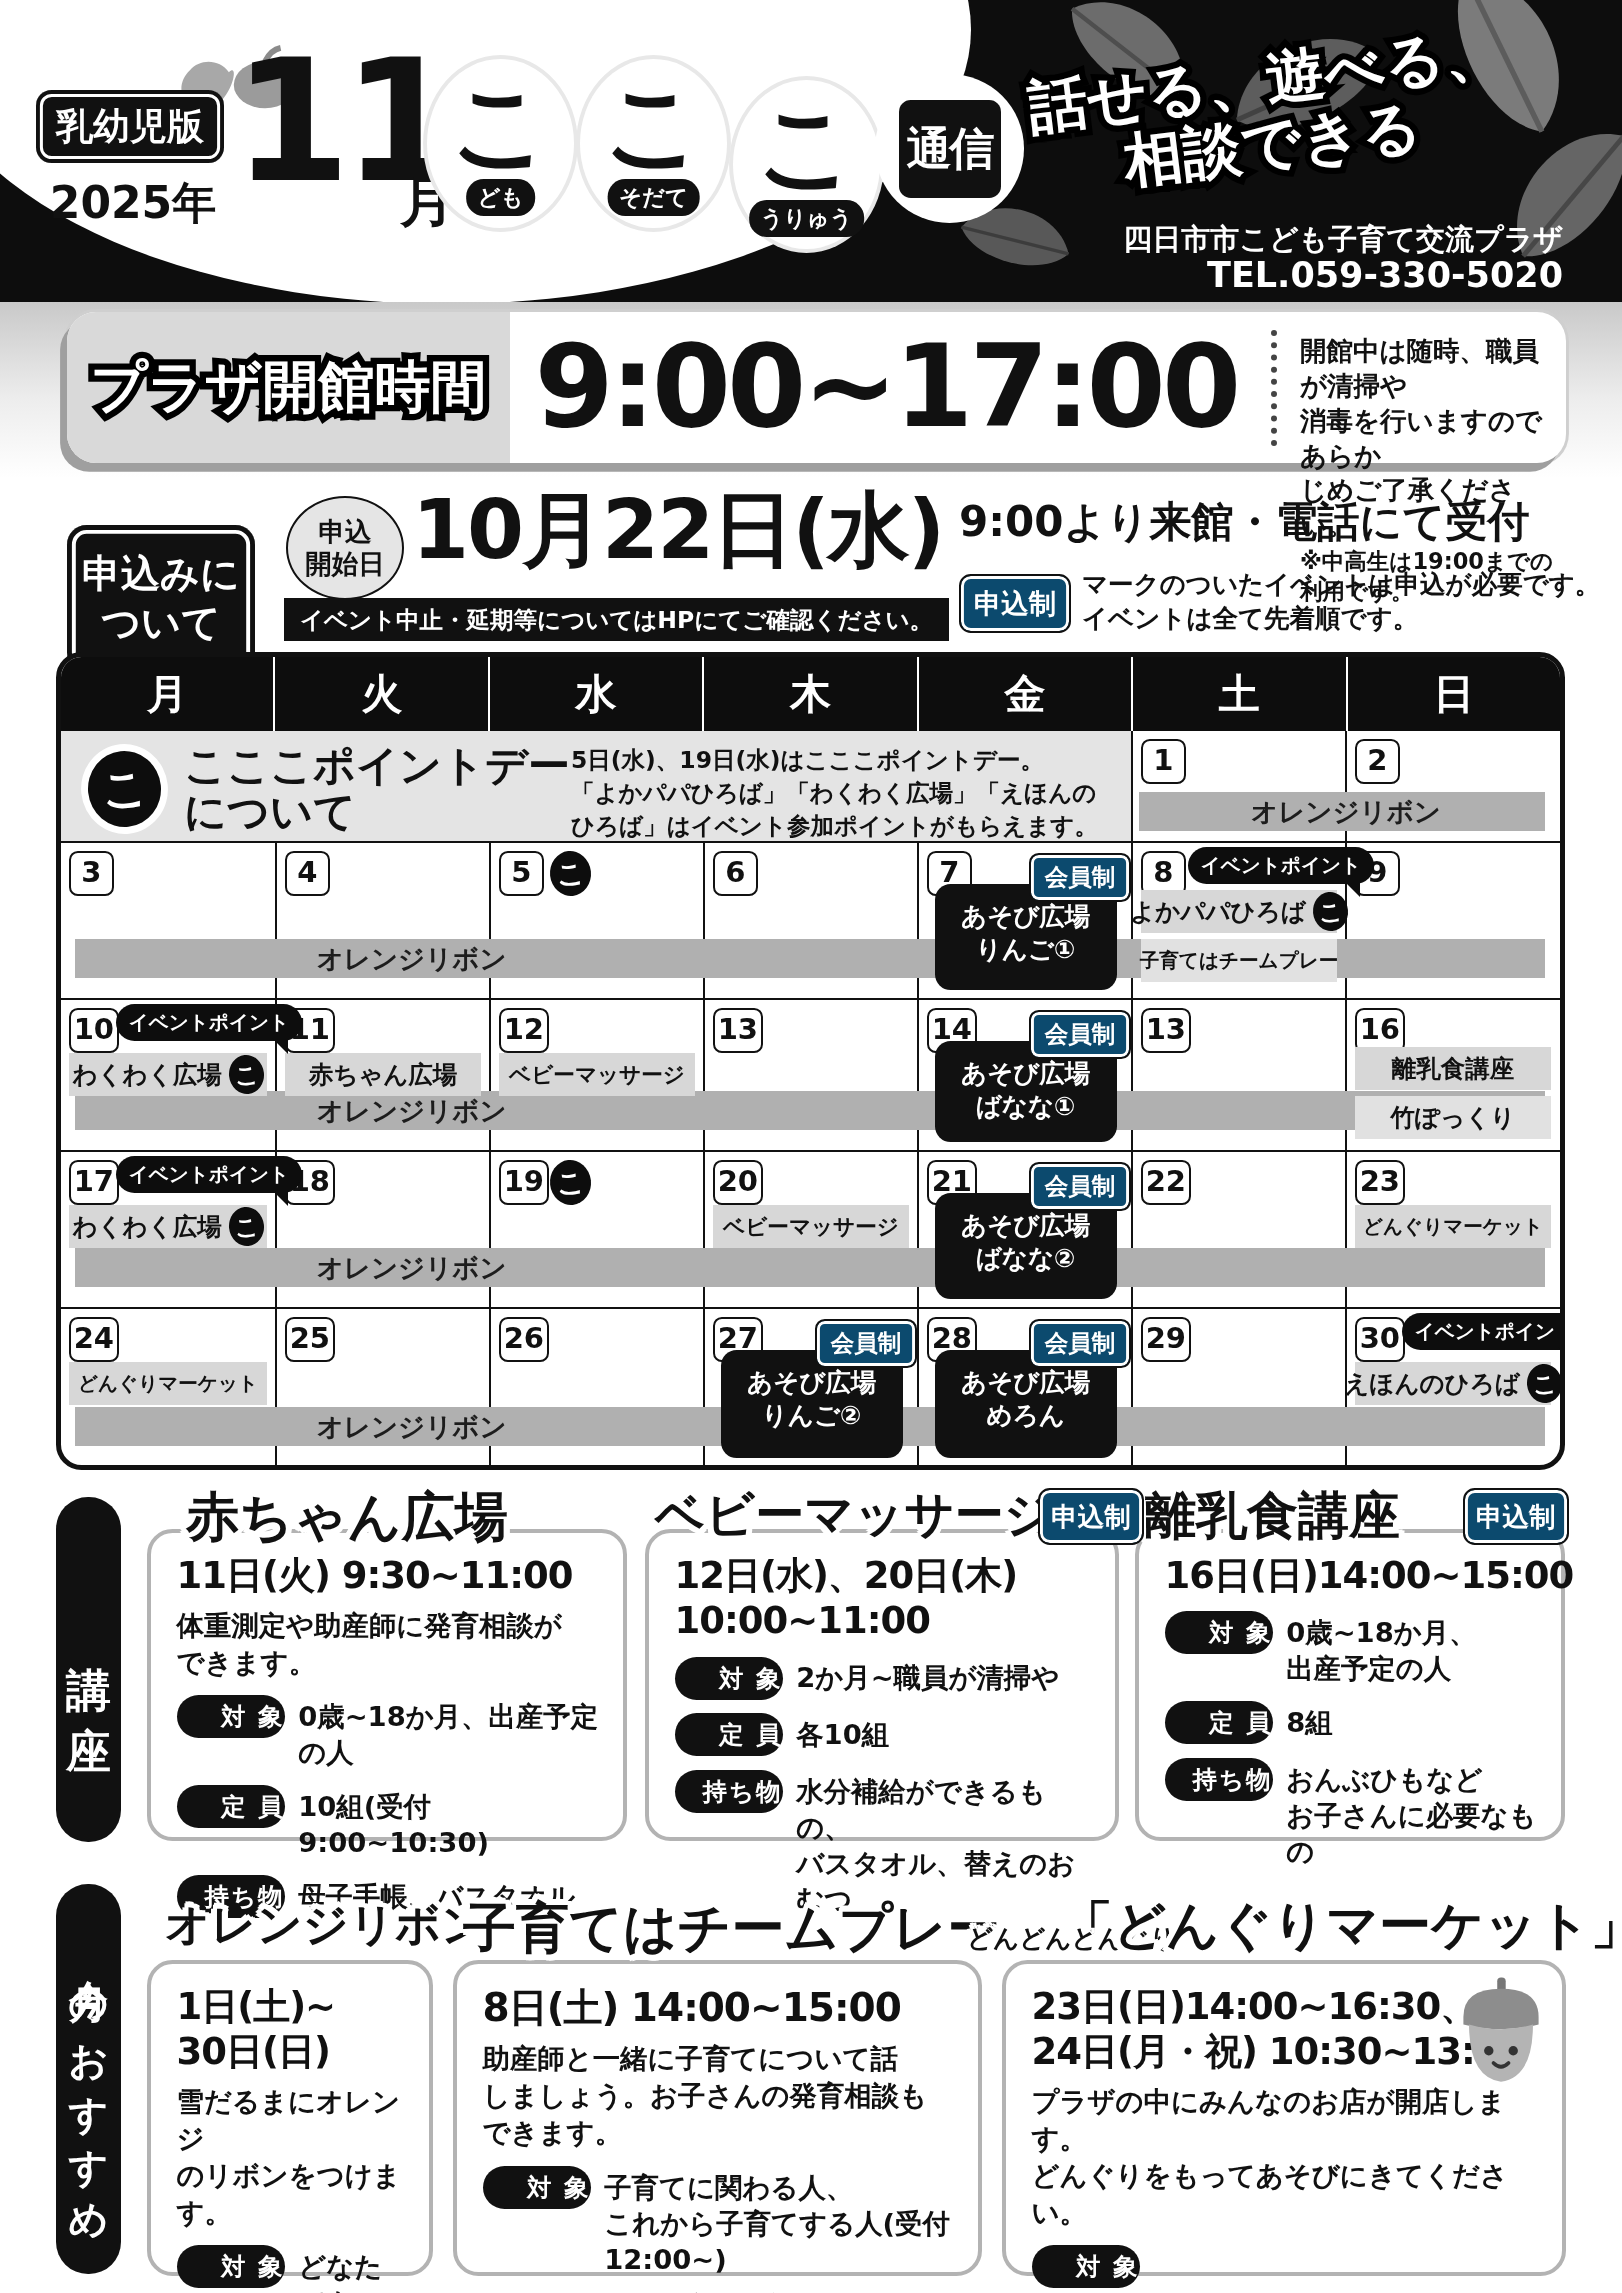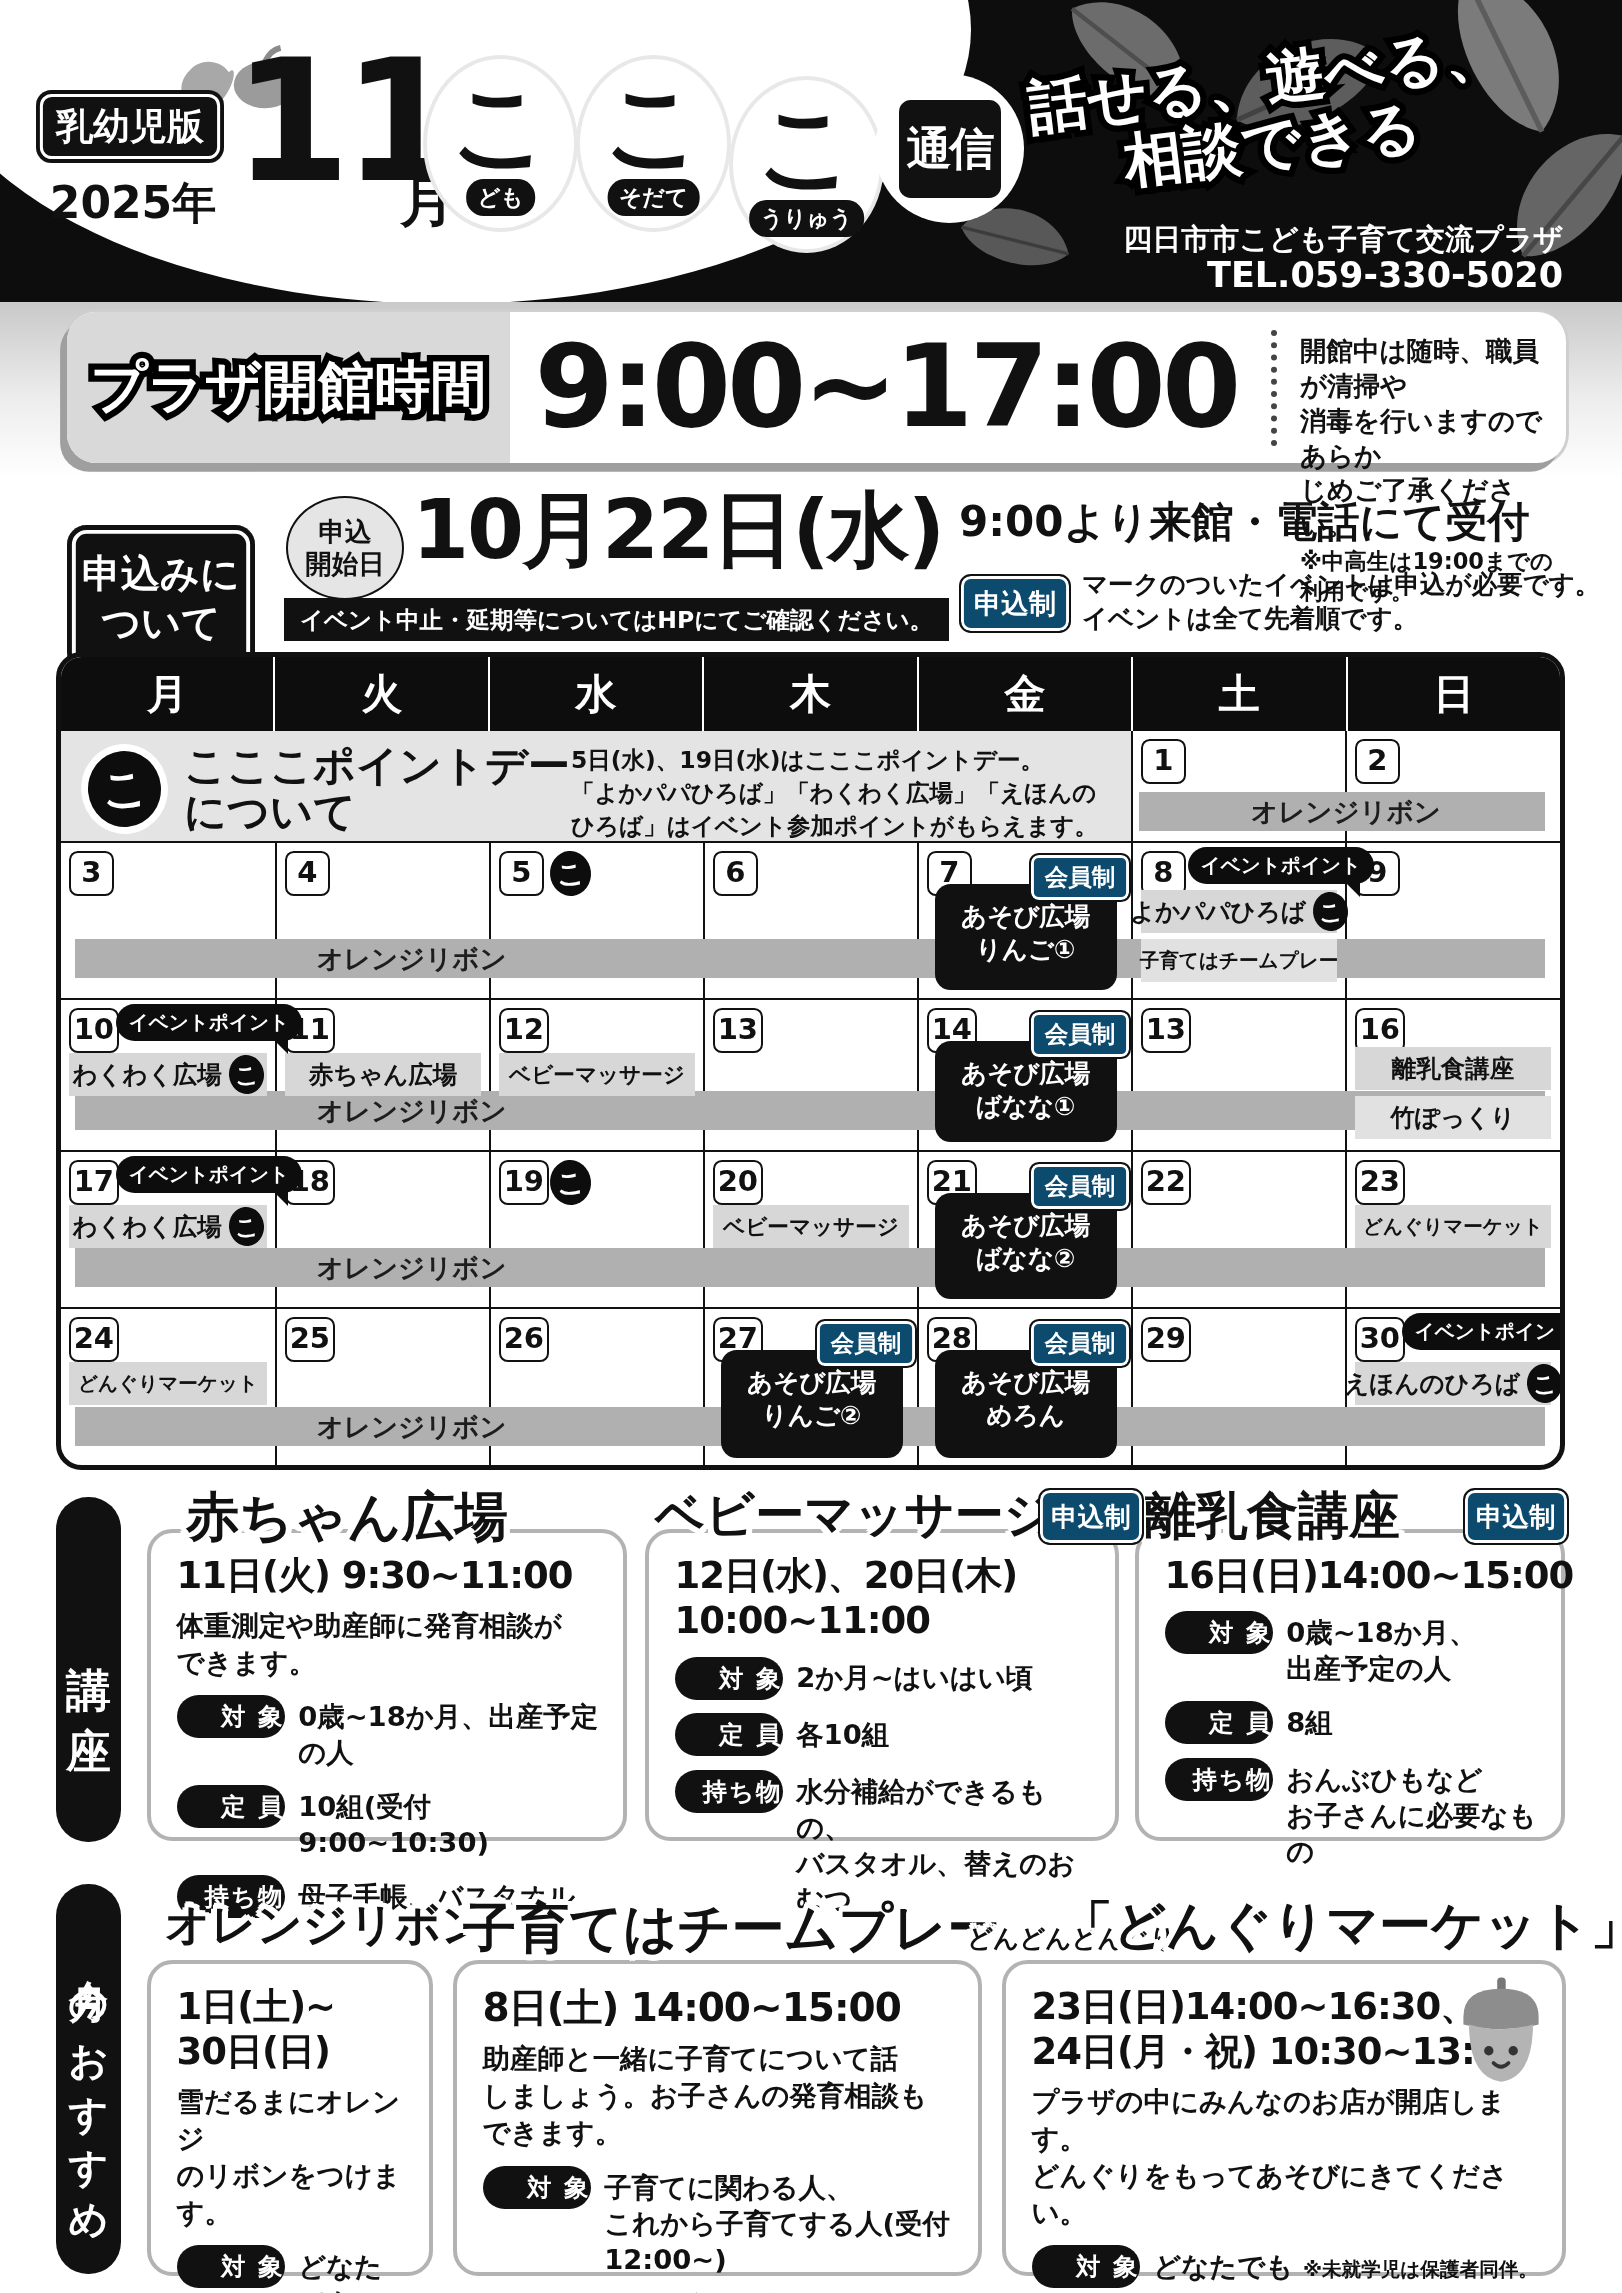--- a/index.html
+++ b/index.html
@@ -390,21 +390,21 @@
         </div>
       </div>
       <div class="secbox" style="left:645px;top:1529px;width:474px;height:312px;">
         <div class="box-title halo" style="left:5.9px;top:-51px;font-size:49px;">ベビーマッサージ</div>
         <div class="bdg title-badge" style="right:-29px;top:-45px;">申込制</div>
         <div class="bpad">
           <div class="ldate" style="font-size:37px;">12日(水)、20日(木)</div>
           <div class="ldate" style="font-size:37px;">10:00~11:00</div>
           <div class="irow">
             <span class="pill ilabel">対 象</span>
-            <span class="itext">2か月~はいはい頃</span>
+            <span class="itext">2か月~職員が清掃や</span>
           </div>
           <div class="irow">
             <span class="pill ilabel">定 員</span>
             <span class="itext">各10組</span>
           </div>
           <div class="irow">
             <span class="pill ilabel">持ち物</span>
             <span class="itext">水分補給ができるもの、
 バスタオル、替えのおむつ</span>
           </div>
@@ -470,20 +470,19 @@
             <path d="M16,52 Q16,108 50,113 Q84,108 84,52 Q50,62 16,52 Z" fill="#b4b4b4"></path>
             <circle cx="37" cy="80" r="5" fill="#333"></circle>
             <circle cx="63" cy="80" r="5" fill="#333"></circle>
             <path d="M42,93 Q50,101 58,93" stroke="#333" stroke-width="4" fill="none" stroke-linecap="round"></path>
           </svg>
           <div class="ldate" style="font-size:37px;">23日(日)14:00~16:30、</div>
           <div class="ldate" style="font-size:37px;">24日(月・祝) 10:30~13:00</div>
           <div class="ldesc">プラザの中にみんなのお店が開店します。<br>どんぐりをもってあそびにきてください。</div>
           <div class="irow">
             <span class="pill ilabel">対 象</span>
-            <span class="itext">どなたでも <span class="inote">※未就学児は保護者同伴。</span></span>
           </div>
         </div>
       </div>
     </div>
 
 </div>
 
 
 </body></html>

